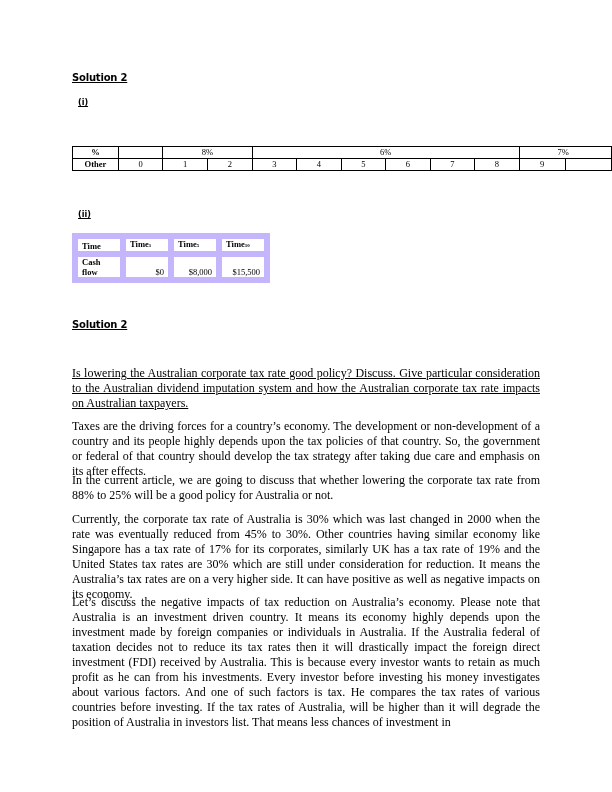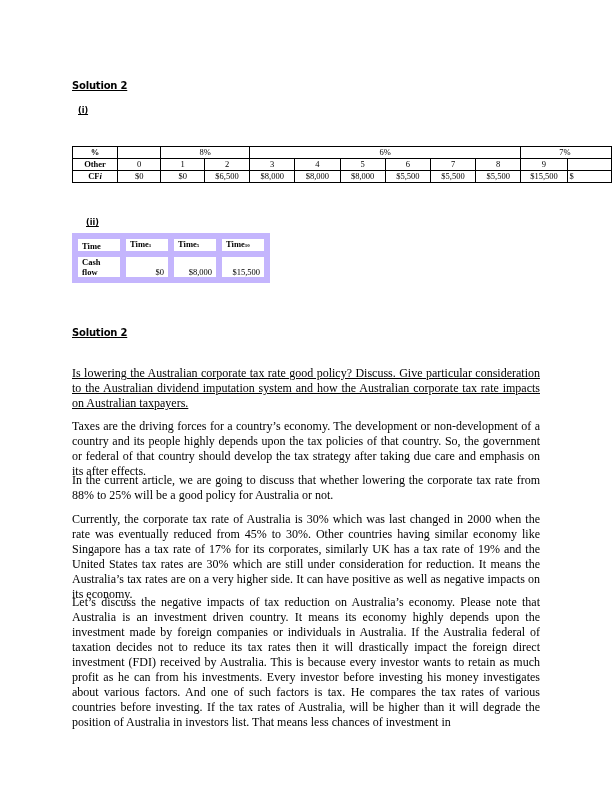--- a/index.html
+++ b/index.html
@@ -1,17 +1,17 @@
 <!DOCTYPE html>
 <html><head>
 <meta charset="utf-8">
 <style>
   html, body { margin: 0; padding: 0; background: #ffffff; }
   body { width: 612px; height: 792px; position: relative; overflow: hidden; font-family: "Liberation Serif", serif; color: #000; }
-  .abs { position: absolute; margin-top: 8px; }
+  .abs { position: absolute; }
   .heading { font-family: "DejaVu Sans", "Liberation Sans", sans-serif; font-size: 10px; font-weight: bold; text-decoration: underline; letter-spacing: -0.2px; }
   .sub { font-family: "DejaVu Sans", "Liberation Sans", sans-serif; font-size: 8px; font-weight: bold; text-decoration: underline; }
   table.cf { position: absolute; left: 72px; top: 146px; border-collapse: collapse; font-size: 8.5px; table-layout: fixed; }
   table.cf td { border: 1px solid #000; height: 11px; padding: 0; text-align: center; line-height: 11px; white-space: nowrap; overflow: hidden; }
   table.cf td.lbl { font-weight: bold; }
   table.t2 { position: absolute; left: 72px; top: 233px; border-collapse: collapse; font-size: 8.5px; table-layout: fixed; }
   table.t2 td { border: 6px solid #c4b5fd; padding: 0 4px; line-height: 10px; vertical-align: bottom; }
   table.t2 td.b { font-weight: bold; }
   table.t2 td.r { text-align: right; }
   sub.s { font-size: 5px; vertical-align: baseline; }
@@ -54,38 +54,24 @@
     <td>2</td>
     <td>3</td>
     <td>4</td>
     <td>5</td>
     <td>6</td>
     <td>7</td>
     <td>8</td>
     <td>9</td>
     <td></td>
   </tr>
-  <tr>
-    <td class="lbl">CF<i>i</i></td>
-    <td>$0</td>
-    <td>$0</td>
-    <td>$6,500</td>
-    <td>$8,000</td>
-    <td>$8,000</td>
-    <td>$8,000</td>
-    <td>$5,500</td>
-    <td>$5,500</td>
-    <td>$5,500</td>
-    <td>$15,500</td>
-    <td style="text-align:left; padding-left:2px;">$</td>
-  </tr>
 </tbody>
   </table>
 
-<div class="abs sub" style="left:86px; top:210px;">(ii)</div>
+<div class="abs sub" style="left:78px; top:210px;">(ii)</div>
 
 <table class="t2">
   <colgroup>
     <col style="width:48px">
       <col style="width:48px">
       <col style="width:48px">
       <col style="width:48px">
   </colgroup>
   <tbody>
       <tr>

